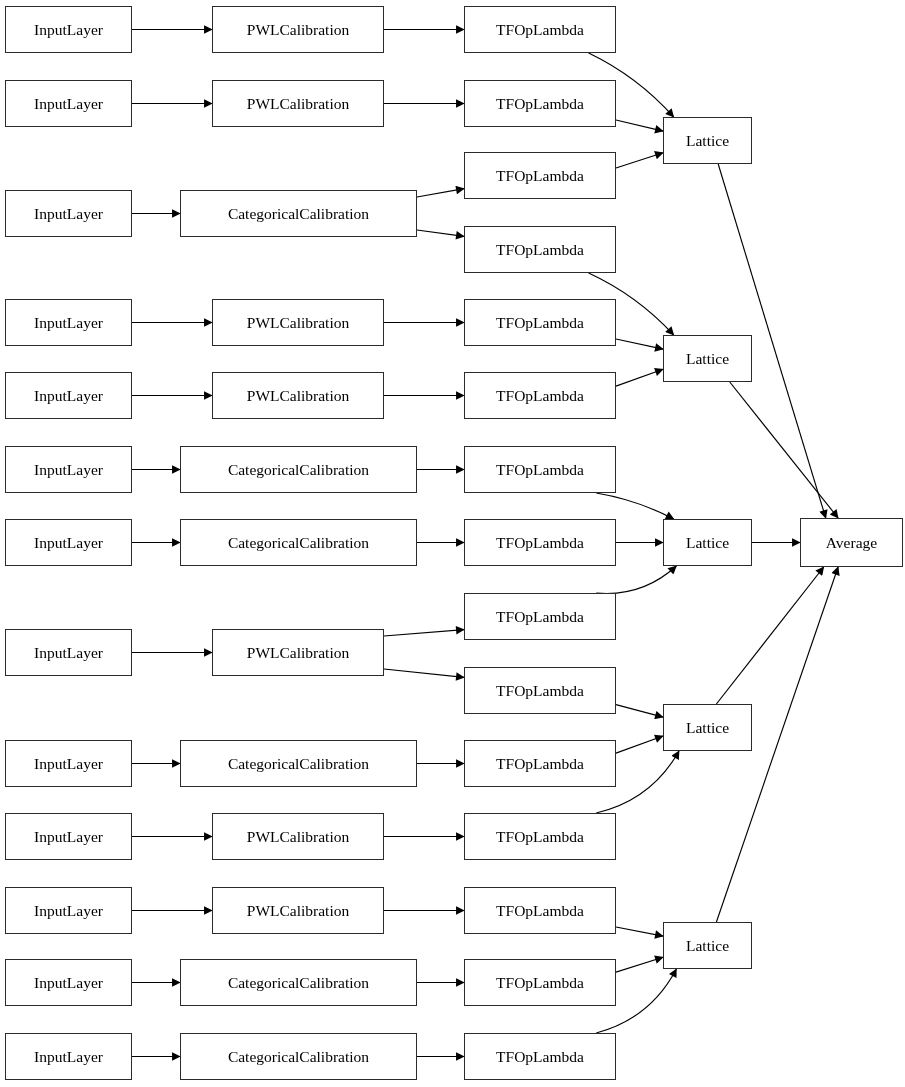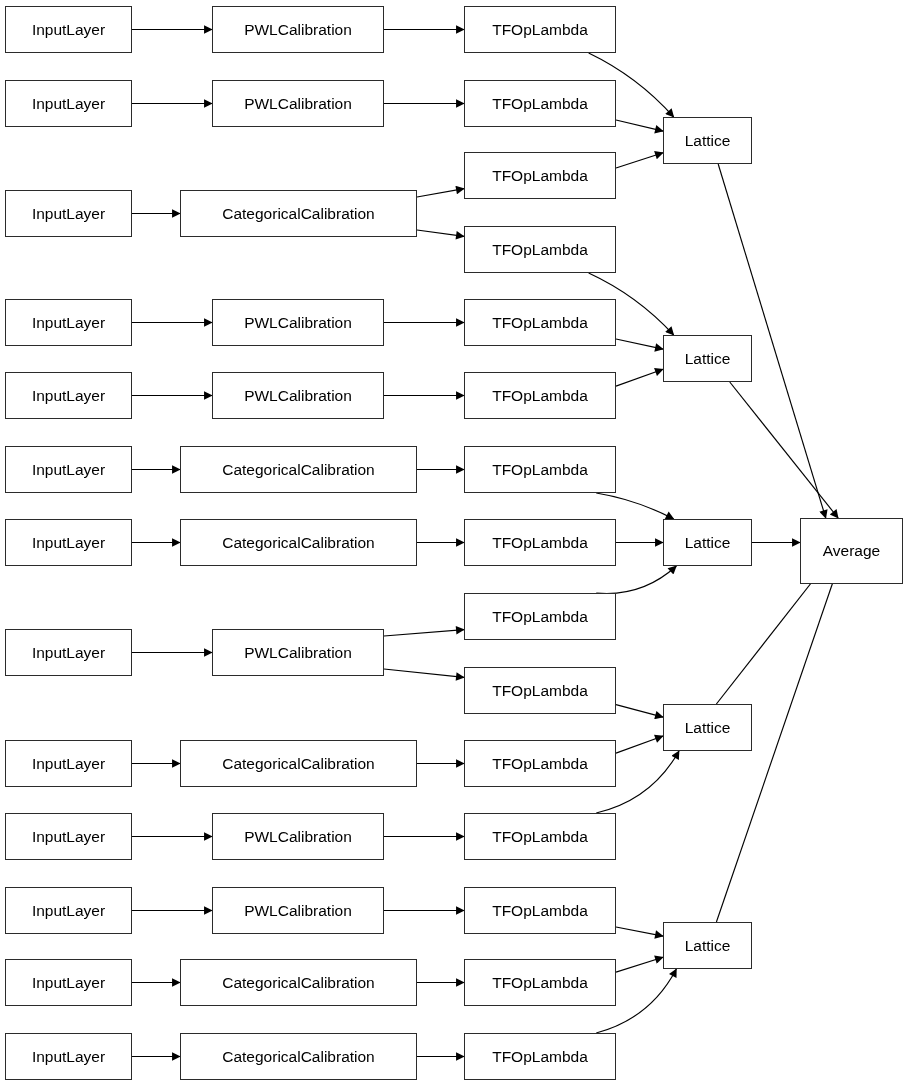--- a/index.html
+++ b/index.html
@@ -1,18 +1,18 @@
 <!DOCTYPE html>
 <html><head>
 <meta charset="utf-8">
 <style>
   html,body{margin:0;padding:0;background:#ffffff;}
   .canvas{
     position:relative;width:905px;height:1087px;background:#ffffff;
-    font-family:Liberation Sans, sans-serif;overflow:hidden;
+    font-family:Liberation Serif, serif;overflow:hidden;
   }
   svg.edges{position:absolute;left:0;top:0;width:905px;height:1087px;z-index:0;}
   svg.edges path.edge{stroke:#000;stroke-width:1.15;fill:none;}
   .node{
     position:absolute;box-sizing:border-box;background:#ffffff;
     border:1.4px solid #2b2b2b;color:#000;
     display:flex;align-items:center;justify-content:center;
     font-size:15.5px;line-height:1;white-space:nowrap;z-index:1;
   }
 </style>
@@ -120,15 +120,15 @@
   <div class="node" style="left:464px;top:887px;width:152px;height:47px">TFOpLambda</div>
   <div class="node" style="left:464px;top:959px;width:152px;height:47px">TFOpLambda</div>
   <div class="node" style="left:464px;top:1033px;width:152px;height:47px">TFOpLambda</div>
 
   <div class="node" style="left:663px;top:117px;width:89px;height:47px">Lattice</div>
   <div class="node" style="left:663px;top:335px;width:89px;height:47px">Lattice</div>
   <div class="node" style="left:663px;top:519px;width:89px;height:47px">Lattice</div>
   <div class="node" style="left:663px;top:704px;width:89px;height:47px">Lattice</div>
   <div class="node" style="left:663px;top:922px;width:89px;height:47px">Lattice</div>
 
-  <div class="node" style="left:800px;top:518px;width:103px;height:66px">Average</div>
+  <div class="node" style="left:800px;top:518px;width:103px;height:49px">Average</div>
 
 </div>
 
 </body></html>

